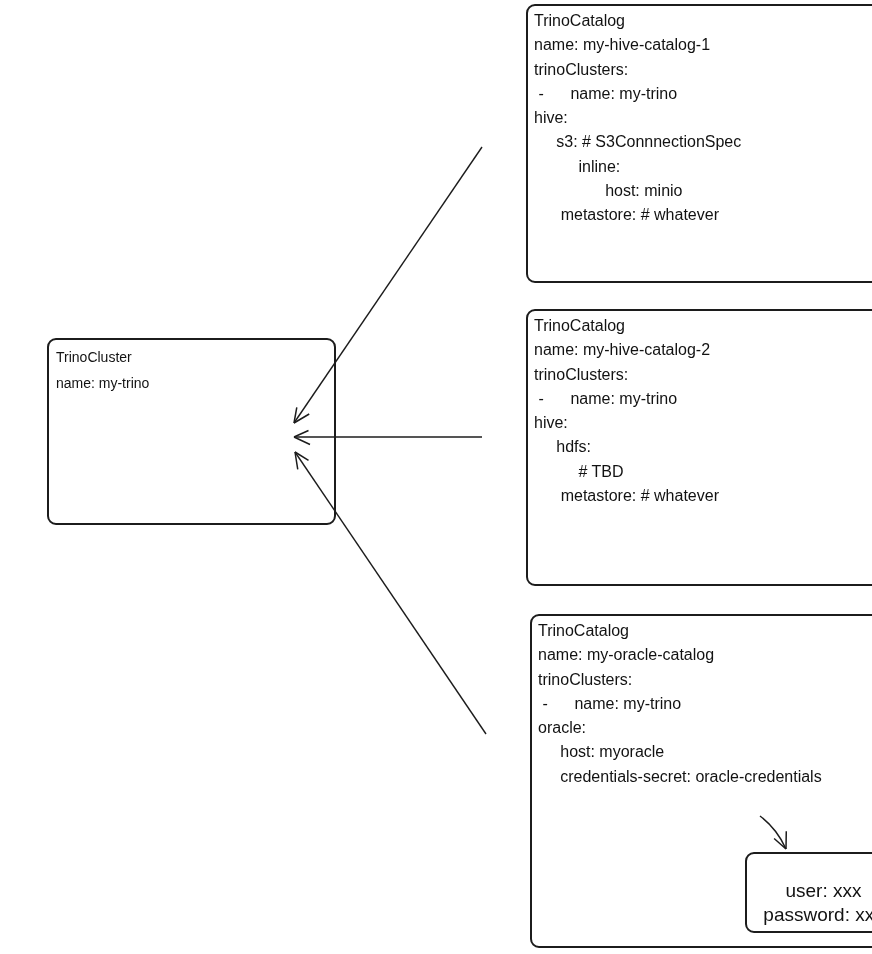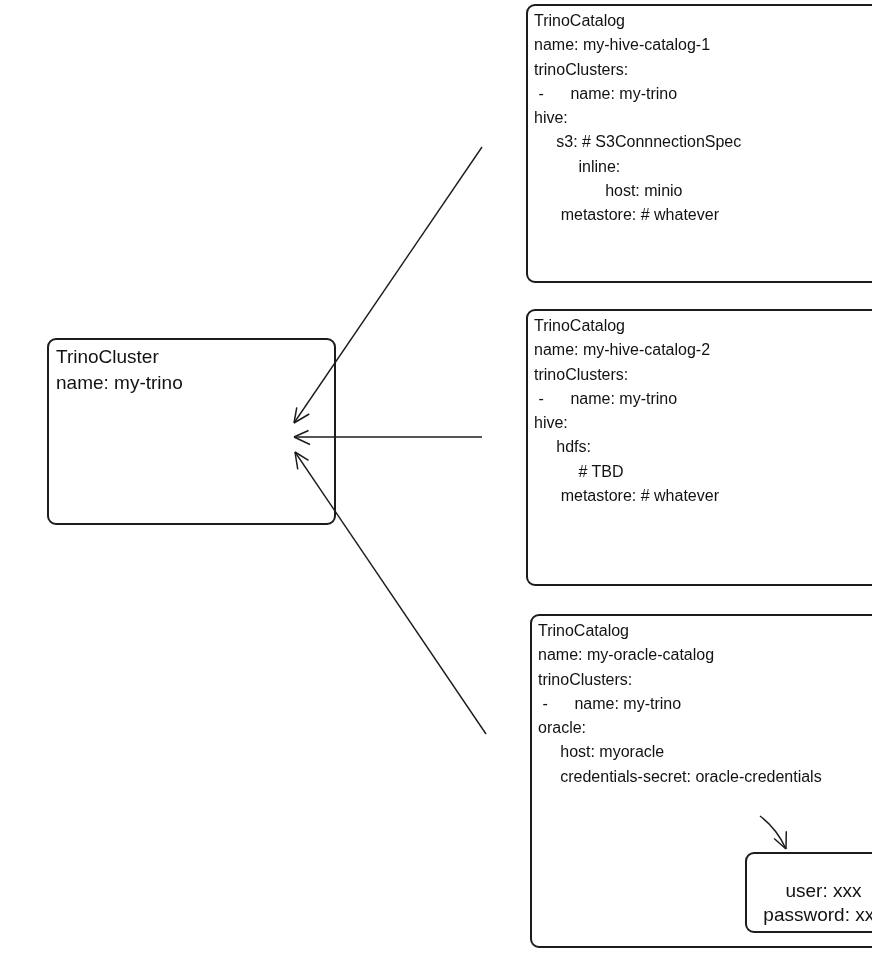--- a/index.html
+++ b/index.html
@@ -29,21 +29,21 @@
     z-index: 2;
     margin-left: 44px;
   }
   .node pre {
     font-family: "Liberation Sans", sans-serif;
     white-space: pre;
     color: #121212;
   }
   
   .n-cluster { left: 3px; top: 338px; width: 289px; height: 187px; }
-  .n-cluster pre { font-size: 19px; line-height: 26px; padding: 4px 7px; }
+  .n-cluster pre { font-size: 14px; line-height: 26px; padding: 4px 7px; }
   
   .n-catalog pre { font-size: 16px; line-height: 24.3px; padding: 3px 6px; }
   .n-catalog1 { left: 482px; top: 4px;   width: 380px; height: 279px; }
   .n-catalog2 { left: 482px; top: 309px; width: 380px; height: 277px; }
   .n-catalog3 { left: 486px; top: 614px; width: 378px; height: 334px; }
   
   .n-secret { left: 701px; top: 852px; width: 157px; height: 81px; z-index: 3; }
   .n-secret pre {
     font-size: 19px; line-height: 23.5px;
     padding-top: 25px; text-align: center;

